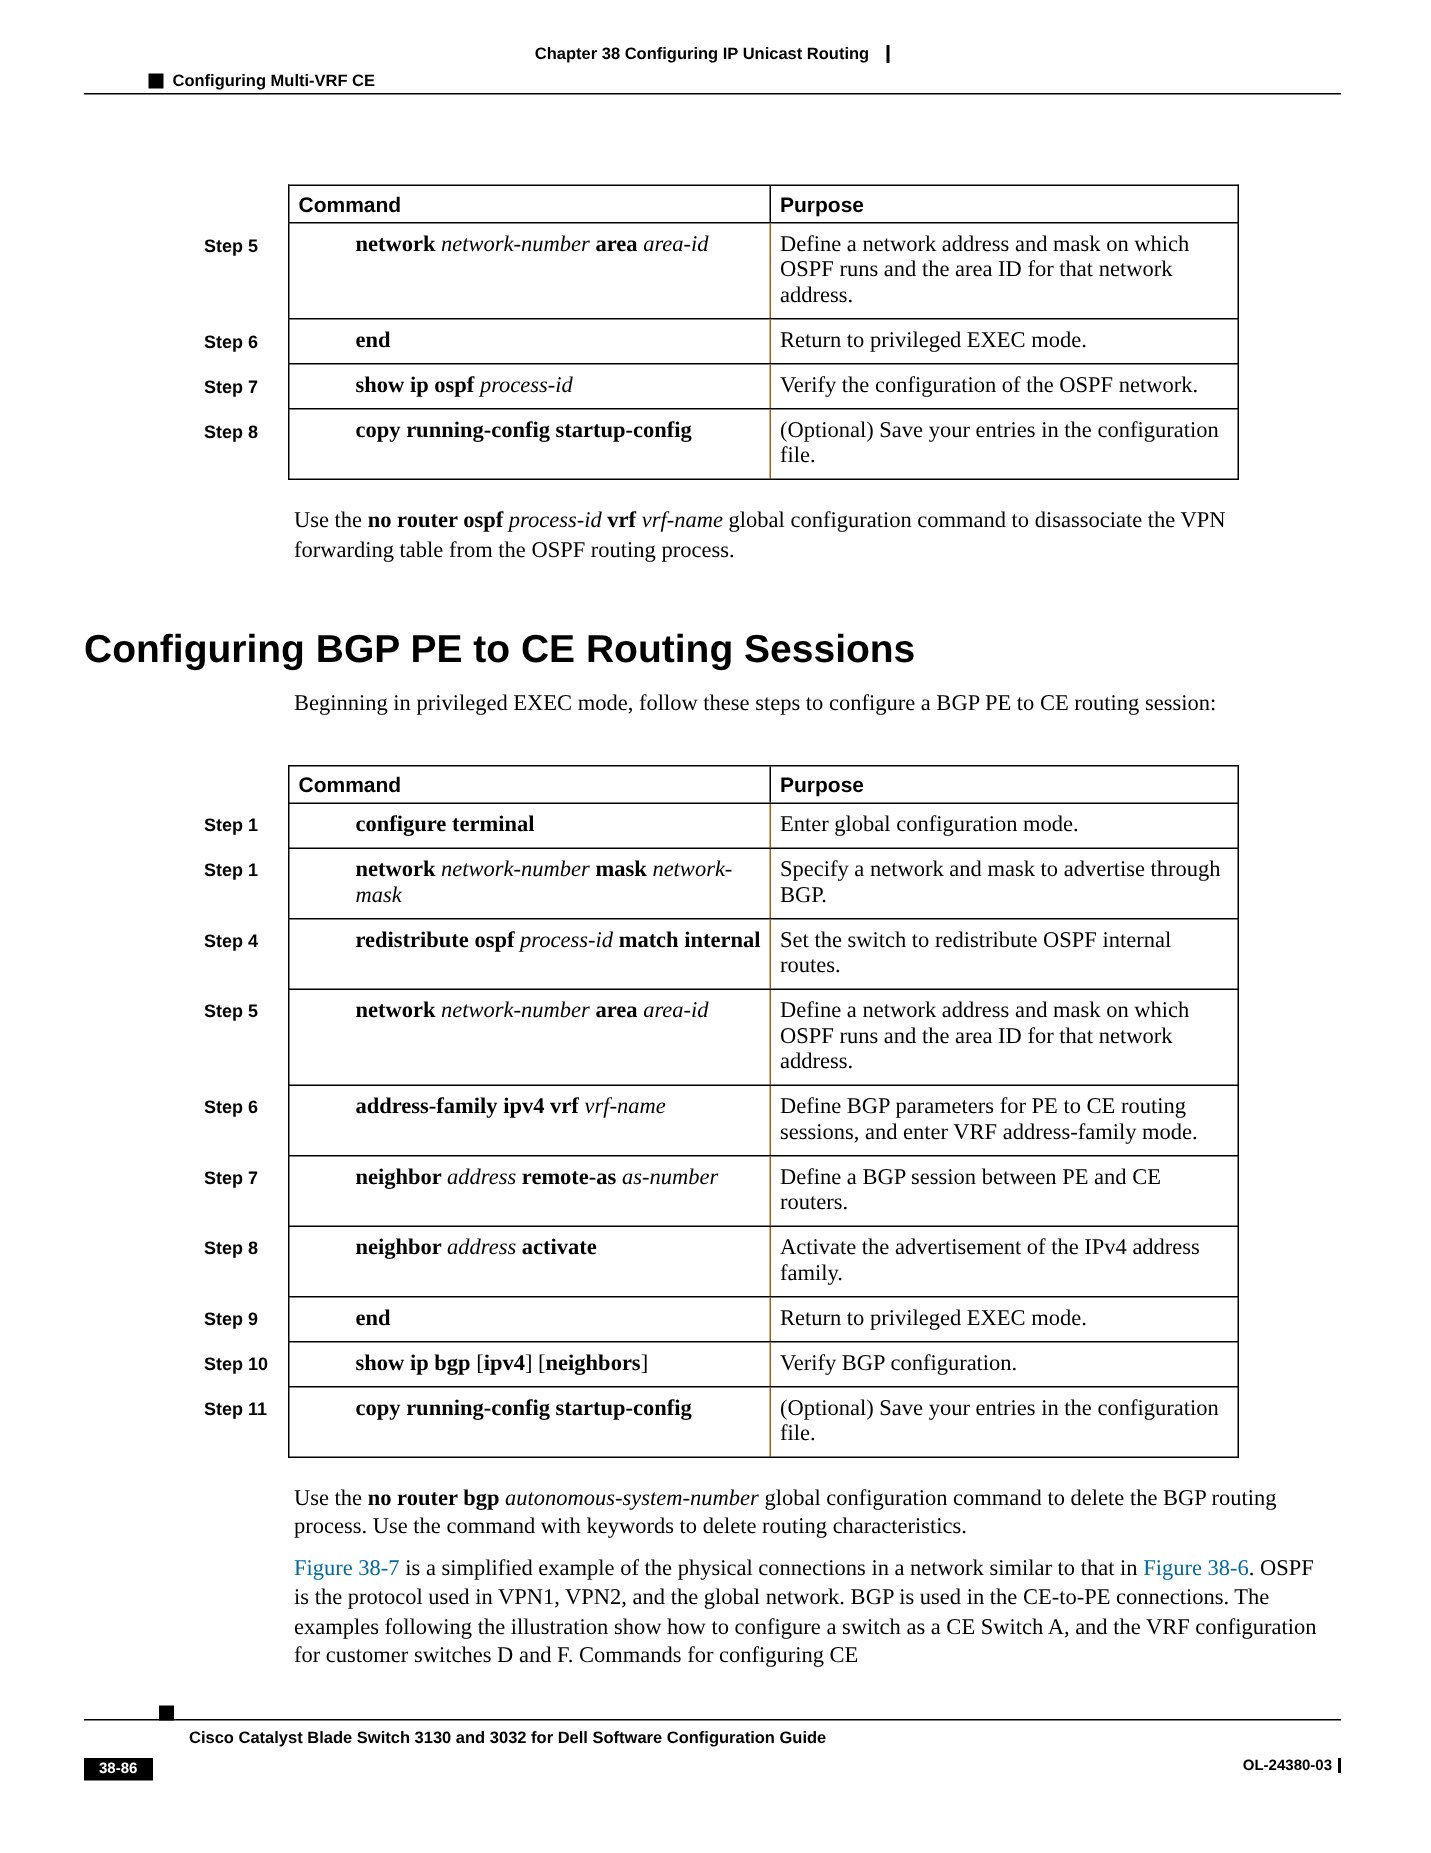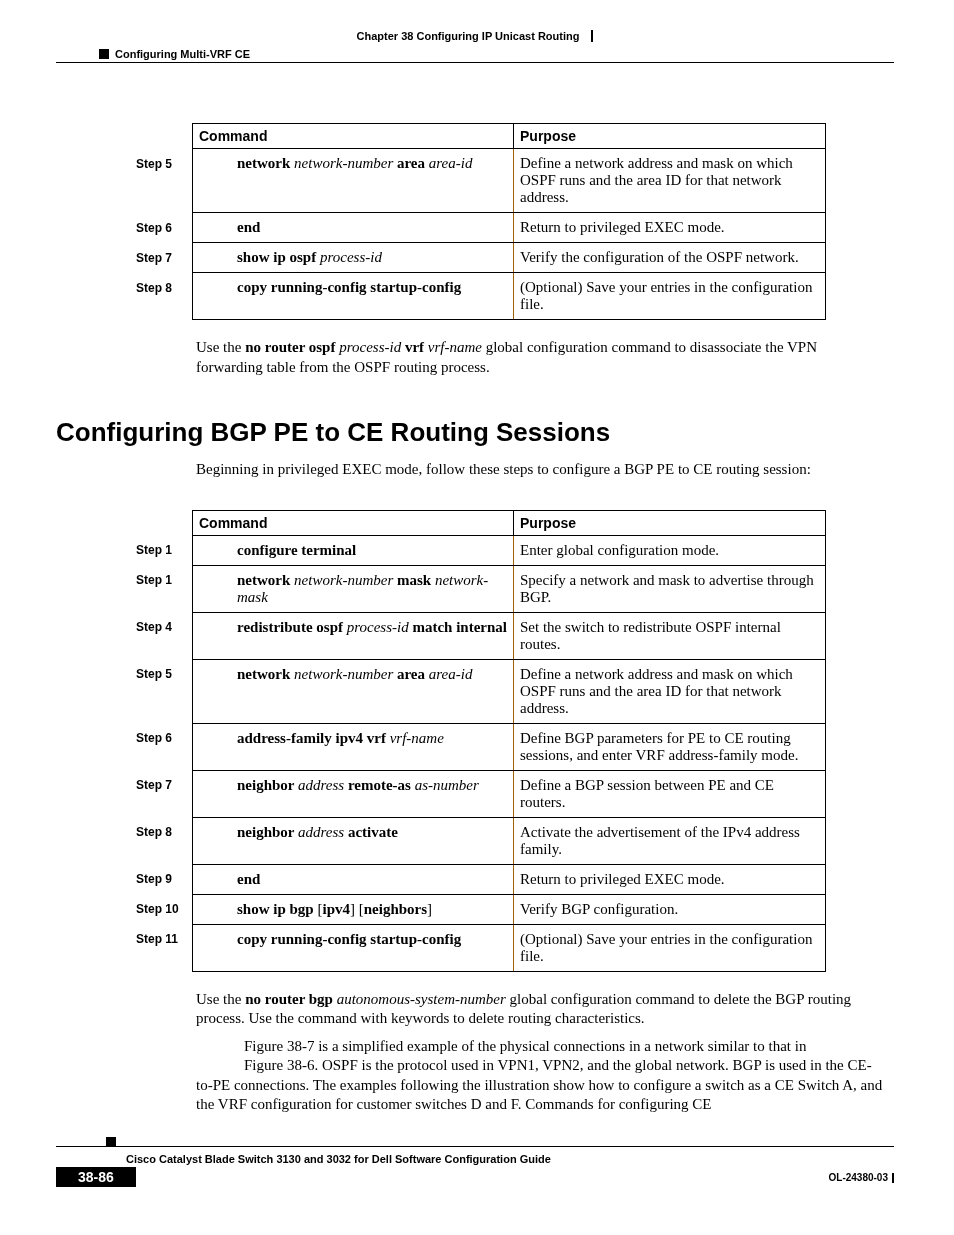--- a/index.html
+++ b/index.html
@@ -91,21 +91,21 @@
     margin-right: 10px;
     margin-top: 18px;
     line-height: 1.3;
   }
   h2.section {
     font-family: Arial, Helvetica, sans-serif;
     font-weight: bold;
     font-size: 26px;
     margin: 40px 0 12px 0;
   }
-  .link { color: #000000; margin-left: 48px; }
+  .link { color: #0369a1; }
   .footer-line {
     position: absolute;
     left: 0; right: 0; bottom: 48px;
     border-top: 1px solid #000;
   }
   .footer-title {
     position: absolute;
     left: 70px; bottom: 30px;
     font-family: Arial, Helvetica, sans-serif;
     font-size: 11px;
@@ -119,22 +119,22 @@
     font-weight: bold;
   }
   .footer-right .bar {
     display:inline-block; width:2px; height:10px; background:#000; margin-left:4px; vertical-align:middle;
   }
   .page-badge {
     position: absolute;
     left: 0; bottom: 8px;
     background: #000; color: #fff;
     font-family: Arial, Helvetica, sans-serif;
-    font-size: 14px; font-weight: bold;
-    padding: 2px 22px;
+    font-size: 10px; font-weight: bold;
+    padding: 2px 10px;
   }
   .footer-sq {
     position:absolute; left:50px; bottom:48px; width:10px; height:10px; background:#000;
   }
 </style>
 </head>
 <body>
 
 <div class="page">
   <div class="top-header">

